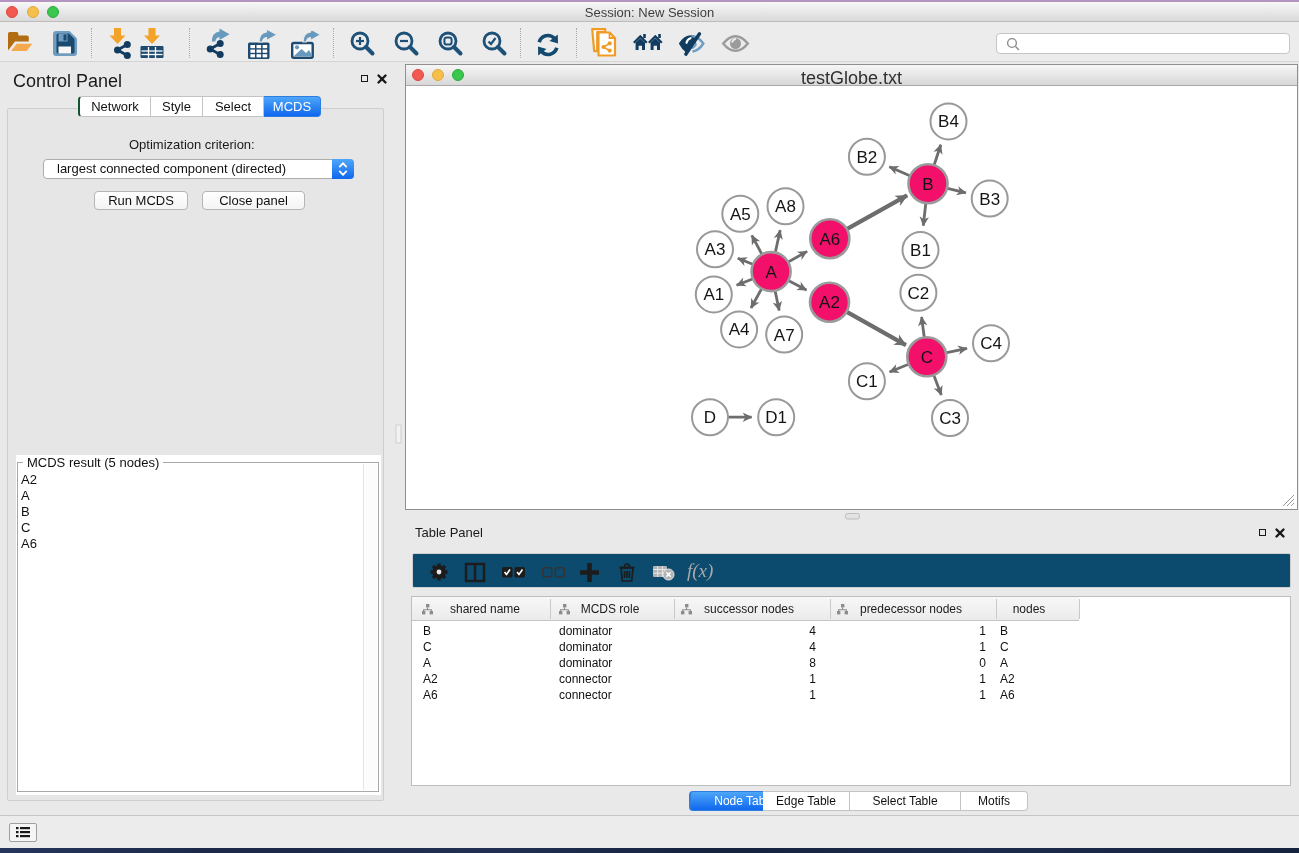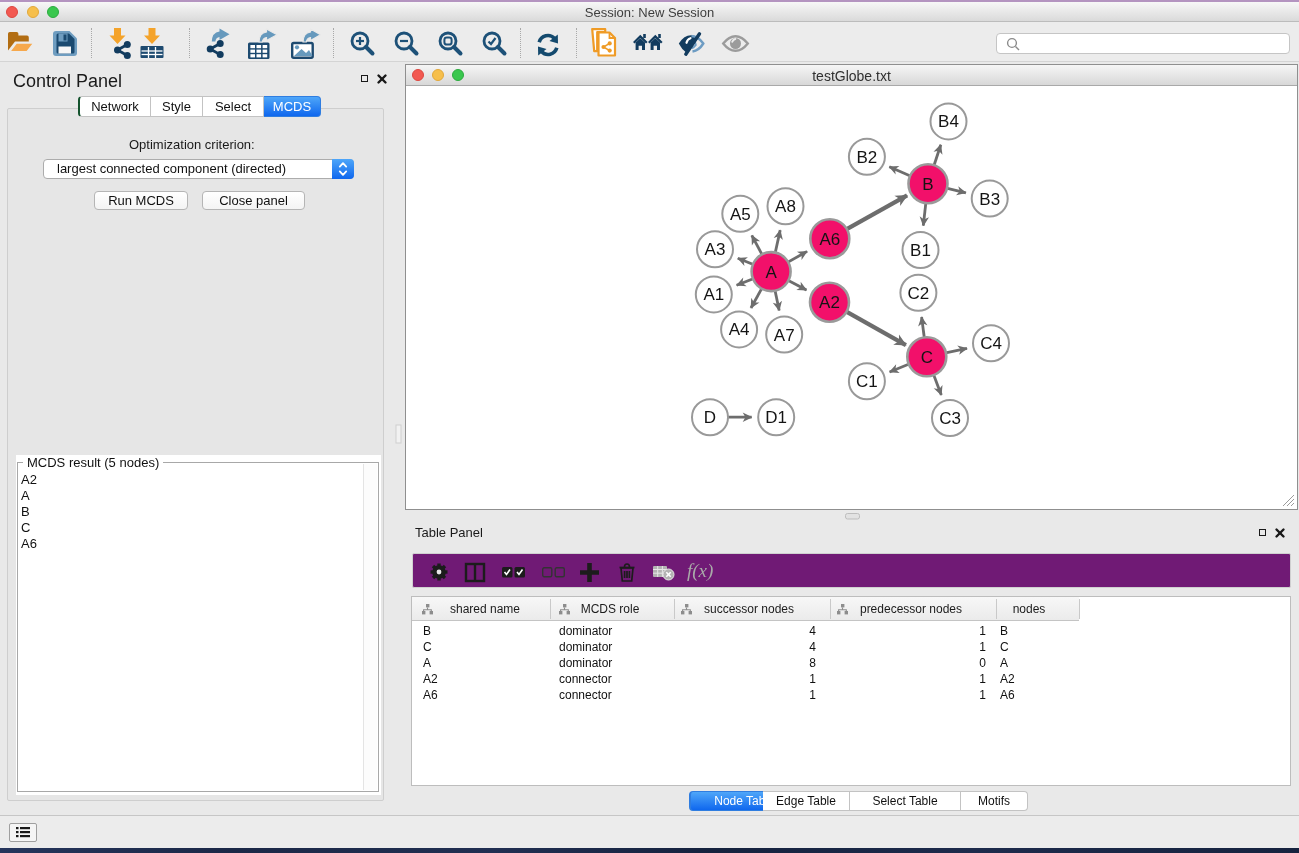--- a/index.html
+++ b/index.html
@@ -26,23 +26,23 @@
 #resultborder{position:absolute;left:1px;top:7px;width:362px;height:330px;border:1px solid #a8a8a8}
 #resultlegend{position:absolute;left:7px;top:0;background:#fff;padding:0 4px;font-size:13px;color:#111}
 .ritem{position:absolute;left:5px;font-size:13px;color:#111}
 #rscroll{position:absolute;right:4px;top:9px;width:14px;height:326px;background:#fcfcfc;border-left:1px solid #e4e4e4}
 #statusbar{left:0;top:815px;width:1299px;height:33px;background:#ececec;border-top:1px solid #c6c6c6}
 #navy{left:0;top:848px;width:1299px;height:5px;background:linear-gradient(90deg,#25355c 0%,#1b2847 18%,#212f52 38%,#15223e 55%,#1d2b4c 75%,#16233f 100%)}
 #membtn{position:absolute;left:1215px;top:848px;width:73px;height:23px;background:#fcfcfc;border:1px solid #aeaeae;font-size:12px;color:#111}
 #listbtn{position:absolute;left:9px;top:823px;width:28px;height:19px;background:#f5f5f5;border:1px solid #9f9f9f;border-radius:2px}
 #netwin{position:absolute;left:405px;top:64px;width:893px;height:446px;background:#fff;border:1px solid #8f8f8f}
 #nettitle{position:absolute;left:0;top:0;width:891px;height:21px;background:linear-gradient(#f6f6f6,#d8d8d8);border-bottom:1px solid #a9a9a9}
-#nettitle .t{position:absolute;left:0;right:0;top:3px;text-align:center;font-size:14px;color:#303030}
+#nettitle .t{position:absolute;left:0;right:0;top:3px;text-align:center;font-size:18px;color:#303030}
 #tpanel-title{left:415px;top:525px;font-size:13px}
-#ttoolbar{position:absolute;left:412px;top:553px;width:879px;height:35px;background:#701a75;border:1px solid #d0d0d0;border-radius:2px}
+#ttoolbar{position:absolute;left:412px;top:553px;width:879px;height:35px;background:#0c4a6e;border:1px solid #d0d0d0;border-radius:2px}
 #ntable{position:absolute;left:411px;top:596px;width:880px;height:190px;background:#fff;border:1px solid #bdbdbd}
 #thead{position:absolute;left:0;top:0;width:667px;height:24px;background:linear-gradient(#f7f7f7,#ebebeb);border-bottom:1px solid #c4c4c4}
 .hdiv{position:absolute;top:2px;height:20px;width:0;border-right:1px solid #c9c9c9}
 .hcell{position:absolute;top:5px;font-size:12px;color:#1c1c1c;white-space:nowrap}
 .tcell{position:absolute;font-size:12px;color:#111}
 #btabs{position:absolute;left:673px;top:791px;height:20px;font-size:12px}
 .fico{position:absolute;width:7px;height:7px;border:1.5px solid #191919}
 svg{position:absolute;overflow:visible}
 </style></head>
 <body>

